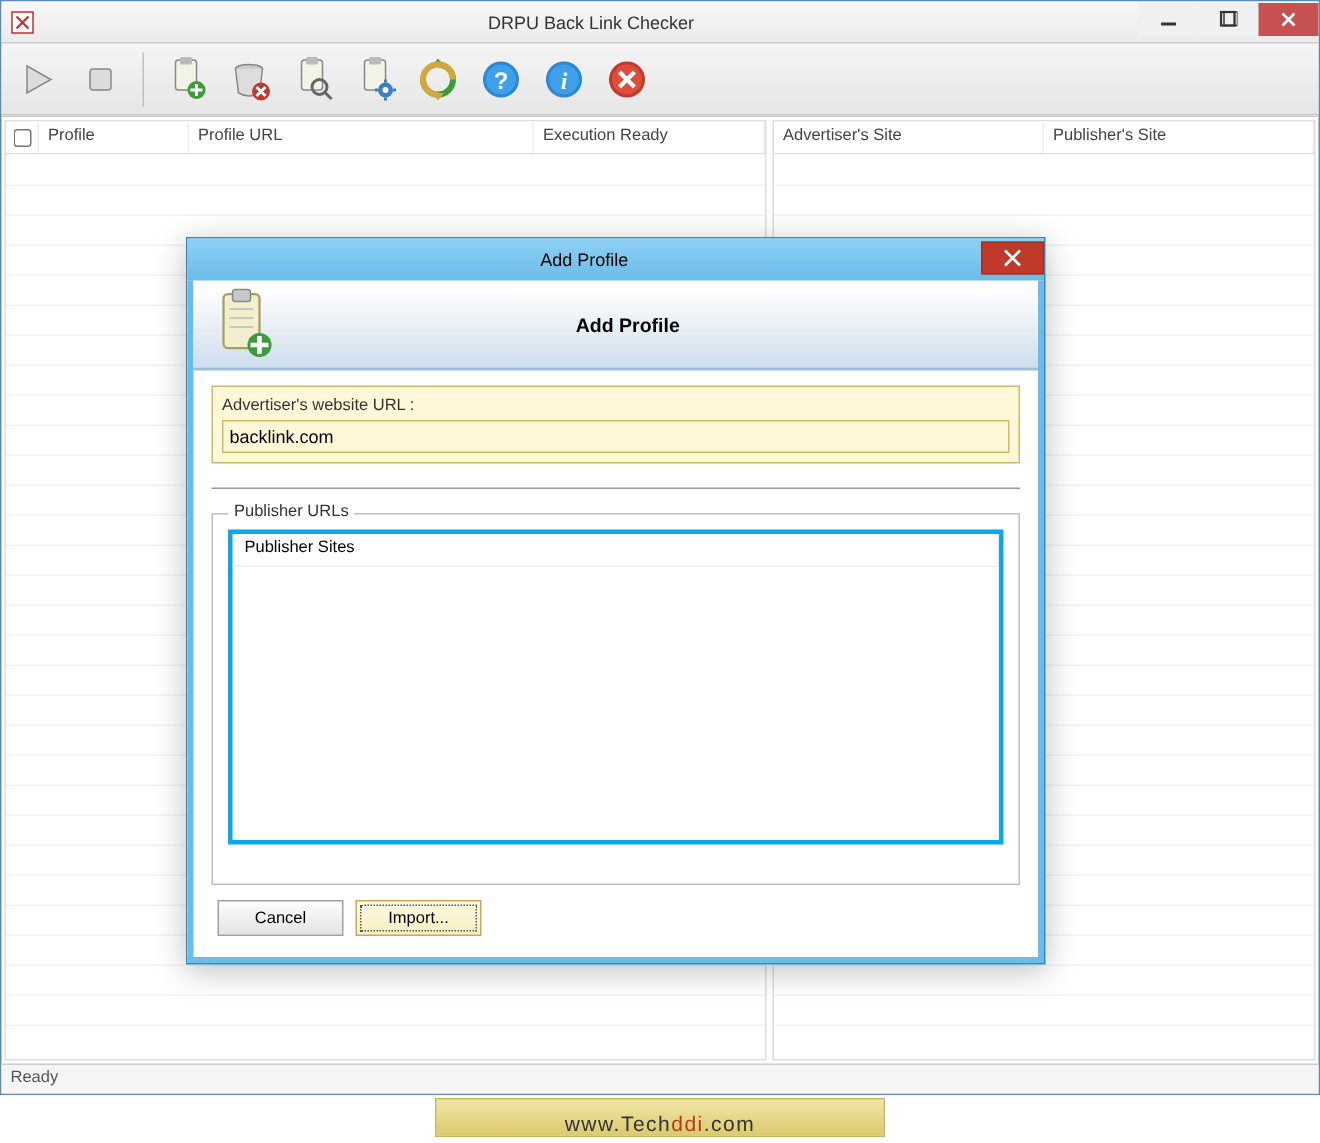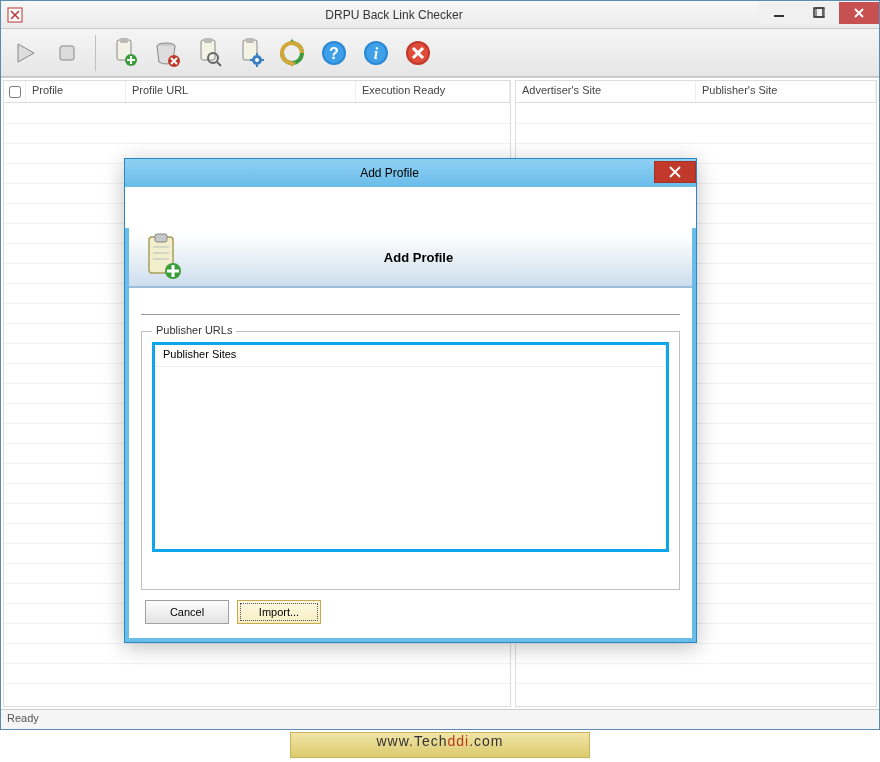--- a/index.html
+++ b/index.html
@@ -83,21 +83,20 @@
 }
 
 
 .modal {
   position: absolute; left: 124px; top: 158px;
   width: 573px; height: 485px;
   border: 1px solid #2a88c4;
   box-shadow: 0 4px 20px rgba(0,0,0,0.25);
   display: flex; flex-direction: column;
   background: #fff;
-  gap: 41px;
 }
 .modal .m-titlebar {
   height: 28px;
   background: linear-gradient(#8fd0f4, #6abce9);
   display: flex; align-items: center;
   position: relative;
 }
 .modal .m-title { flex:1; text-align:center; color:#000; font-size:12px; }
 .modal .m-close {
   width: 42px; height: 22px; background: #c0392b;
@@ -161,21 +160,21 @@
   border: 1px solid #c9a94e;
   outline: 1px dotted #555; outline-offset: -4px;
   background: linear-gradient(#fffbe3,#f6edc1);
 }
 
 .watermark {
   position:absolute; left:290px; top: 732px;
   width: 300px; height: 26px;
   background: linear-gradient(#f0e5a7, #dcca6d);
   border: 1px solid #c8b45e;
-  display:flex; align-items:flex-start; justify-content:center;
+  display:flex; align-items:flex-end; justify-content:center;
   font-size:14px; letter-spacing:1px;
   color:#333; font-family: Verdana, sans-serif;
 }
 .watermark span.d { color:#b73a1c; }
 svg { display:block; }
 </style>
 </head>
 <body>
 
 <div class="window-chrome">
@@ -391,20 +390,24 @@
             <line x1="12" y1="14" x2="28" y2="14" stroke="#bbb"></line>
             <line x1="12" y1="20" x2="28" y2="20" stroke="#bbb"></line>
             <line x1="12" y1="26" x2="28" y2="26" stroke="#bbb"></line>
             <circle cx="32" cy="38" r="8" fill="#3a9d3a"></circle>
             <path d="M32 32 L32 44 M26 38 L38 38" stroke="#fff" stroke-width="3"></path>
           </svg>
       </span>
       <div class="banner-title">Add Profile</div>
     </div>
     <div class="body">
+      <div class="adv-group">
+        <div class="lbl">Advertiser's website URL :</div>
+        <input type="text" value="backlink.com" style="">
+      </div>
       <div class="divider"></div>
       <div class="pub-fieldset">
         <div class="legend">Publisher URLs</div>
         <div class="pub-box">
           <div class="ph">
               <span>Publisher Sites</span>
             </div>
         </div>
       </div>
       <div class="btnrow">

